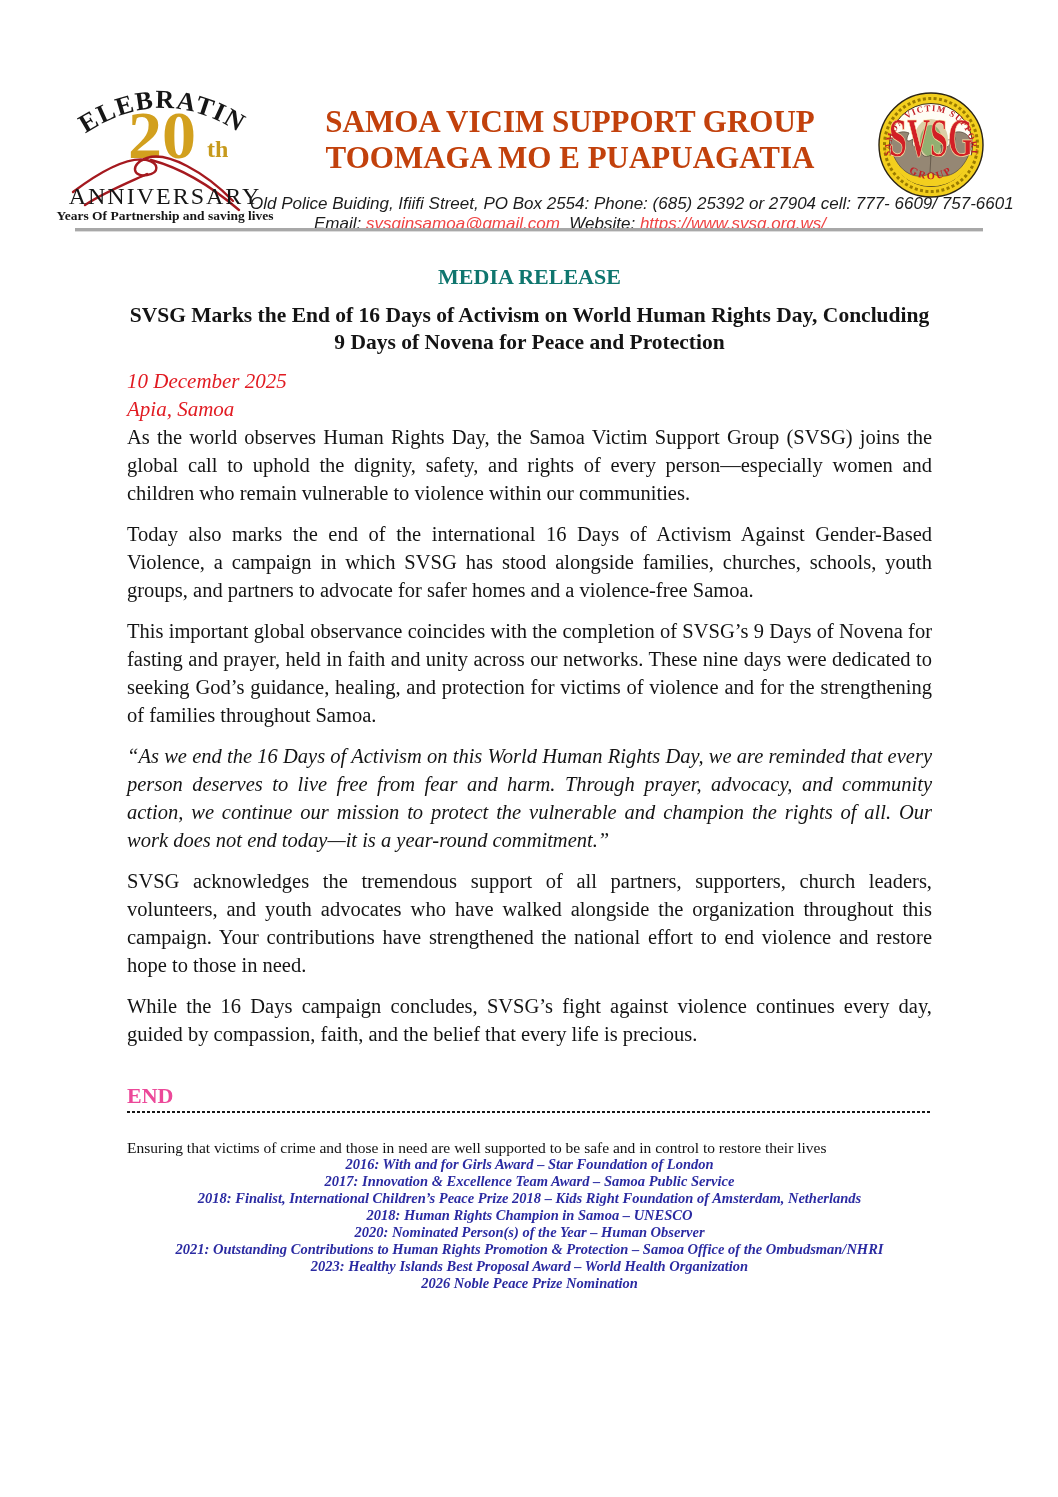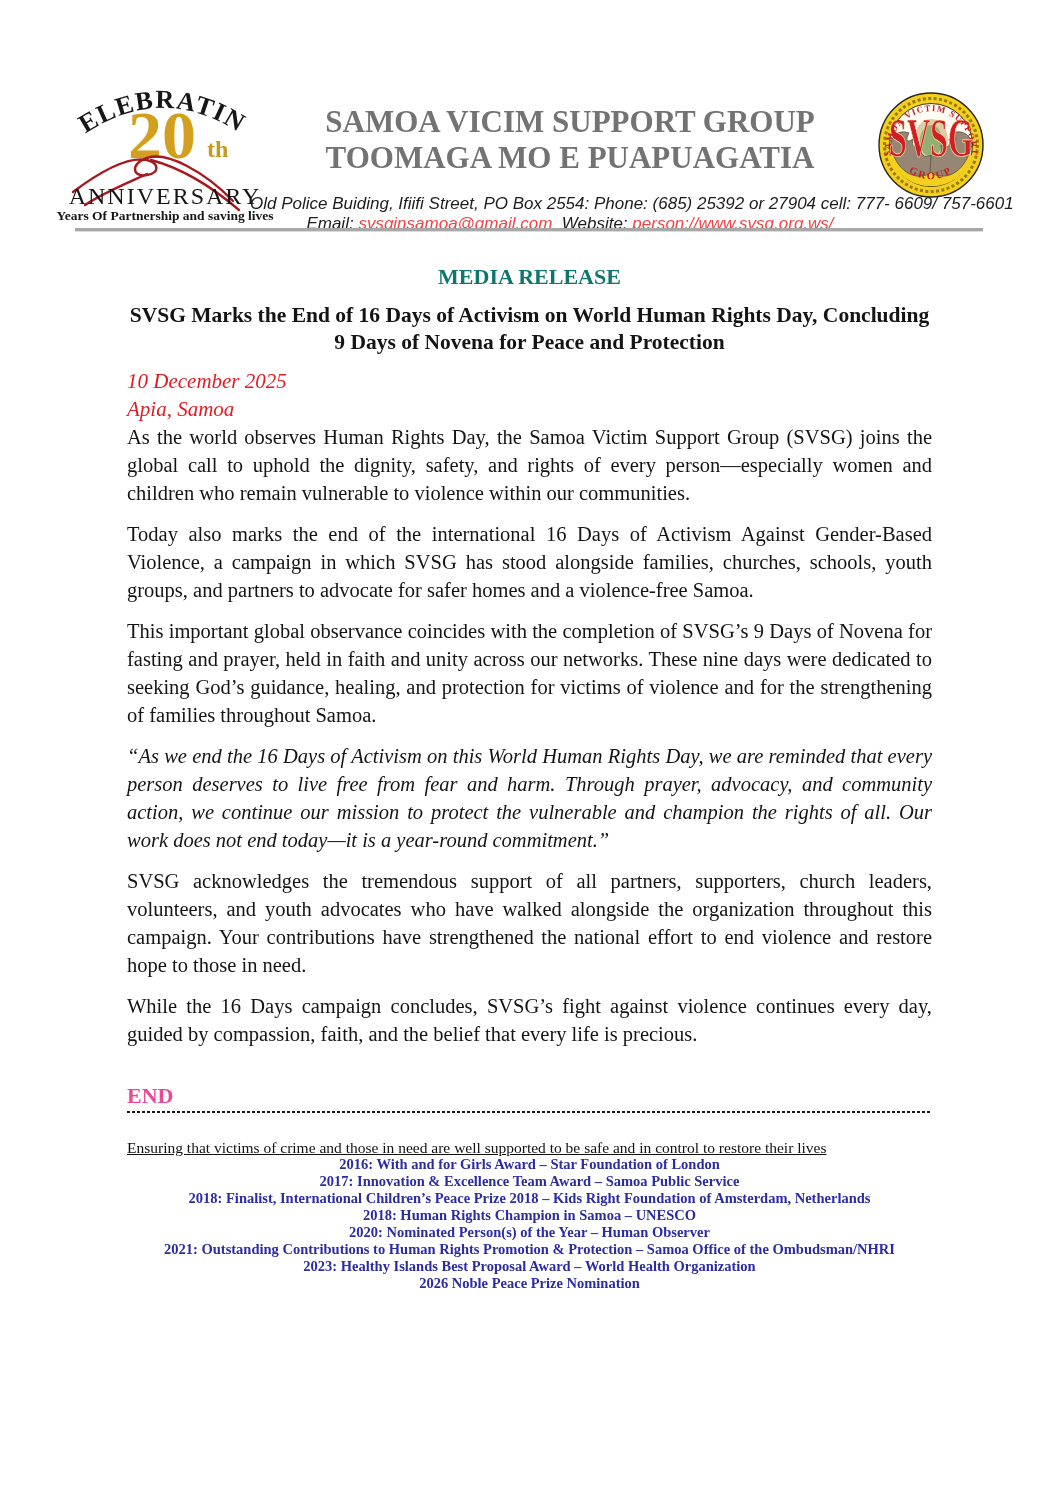--- a/index.html
+++ b/index.html
@@ -3,21 +3,21 @@
 <meta charset="utf-8">
 <style>
   html,body{margin:0;padding:0;background:#e8e8e8;}
   .page{
     position:relative;width:1058px;height:1497px;margin:0 auto;background:#fff;
     overflow:hidden;font-family:"Liberation Serif","DejaVu Serif",serif;color:#141414;
   }
   
   .anniv-logo{position:absolute;left:55px;top:74px;}
   .org-block{position:absolute;left:250px;top:104px;width:640px;text-align:center;}
-  .org-name{font-size:31px;font-weight:bold;line-height:36px;white-space:nowrap;color:#737373;}
+  .org-name{font-size:31px;font-weight:bold;line-height:36px;white-space:nowrap;color:#c2410c;}
   .contact{margin-top:18px;font-family:"Liberation Sans","DejaVu Sans",sans-serif;
            font-style:italic;font-size:17px;line-height:20px;color:#1c1c1c;white-space:nowrap;text-align:center;}
   .contact .link{color:#ef4444;text-decoration:underline;cursor:pointer;}
   .svsg-logo{position:absolute;left:876px;top:78px;}
   .rule{position:absolute;top:228px;left:75px;width:908px;height:3px;
         background:#a8a8a8;border-bottom:1px solid #dcdcdc;}
   
   main{position:absolute;left:127px;top:263px;width:805px;
        font-size:20.5px;line-height:28px;}
   .kicker{text-align:center;color:#0f766e;font-weight:bold;font-size:22px;
@@ -27,22 +27,22 @@
   .dateline{color:#e11b22;font-style:italic;font-size:21px;line-height:28px;margin:0 0 0;}
   main p{margin:0 0 13px;text-align:justify;}
   p.quote-intro{margin-bottom:0;}
   p.quote{font-style:italic;}
   .end-block{margin-top:36px;}
   .end-label{color:#ec4899;font-weight:bold;font-size:22px;line-height:24px;}
   .end-divider{height:2px;margin-top:3px;
      background:repeating-linear-gradient(90deg,#161616 0 3px,transparent 3px 5px);}
   
   .doc-footer{margin-top:26px;}
-  .mission{font-size:15.5px;line-height:17px;color:#111;text-align:left;text-decoration:underline;}
-  .award{color:#2b2ba2;font-weight:bold;font-size:14.5px;
+  .mission{font-size:15.5px;line-height:17px;color:#111;text-align:left;}
+  .award{color:#2b2ba2;font-weight:bold;font-style:italic;font-size:14.5px;
          line-height:17px;text-align:center;}
 </style>
 </head>
 <body>
 
 <div class="page">
 
   <header>
 
     <svg class="anniv-logo" width="235" height="150" viewBox="0 0 235 150" aria-hidden="true">
@@ -66,21 +66,21 @@
 
     <div class="org-block">
       <div class="org-name">SAMOA VICIM SUPPORT GROUP</div>
       <div class="org-name">TOOMAGA MO E PUAPUAGATIA</div>
       <div class="contact">
         <div>Old Police Buiding, Ifiifi Street, PO Box 2554:  Phone: (685) 25392 or 27904  cell: 777- 6609/ 757-6601</div>
         <div>
           <span>Email:</span>
           <span class="link">svsginsamoa@gmail.com</span>&nbsp;
           <span>Website:</span>
-          <span class="link">person://www.svsg.org.ws/</span>
+          <span class="link">https://www.svsg.org.ws/</span>
         </div>
       </div>
     </div>
 
     <svg class="svsg-logo" width="110" height="134" viewBox="0 0 110 134" aria-hidden="true">
       <g transform="translate(0,8)">
         <circle cx="55" cy="59" r="52" fill="#f3cf1e" stroke="#2b2415" stroke-width="1.4"></circle>
         <circle cx="55" cy="59" r="46.5" fill="none" stroke="#9a7b00" stroke-width="3" stroke-dasharray="3 2.4"></circle>
         <circle cx="55" cy="59" r="41.5" fill="#fffdf4" stroke="#3a2f16" stroke-width="1"></circle>
 

